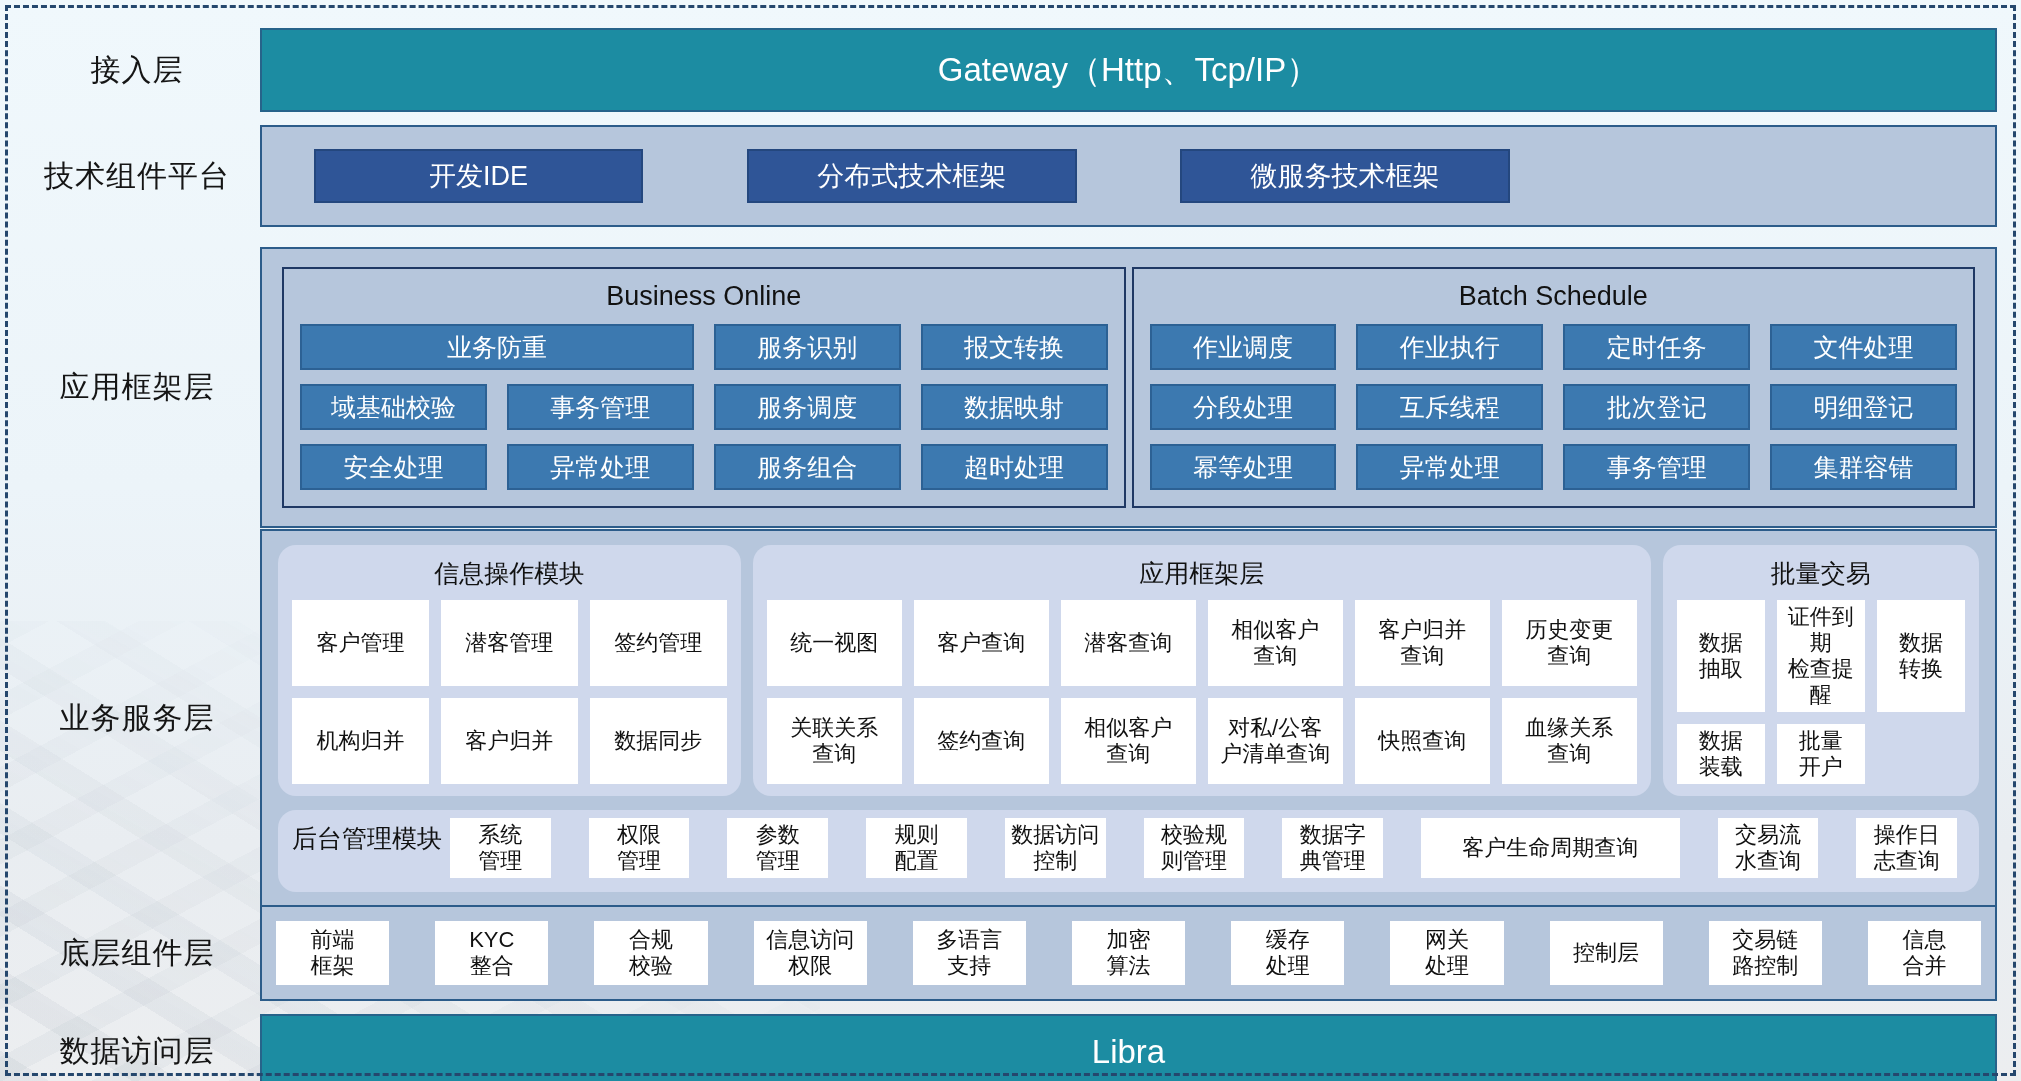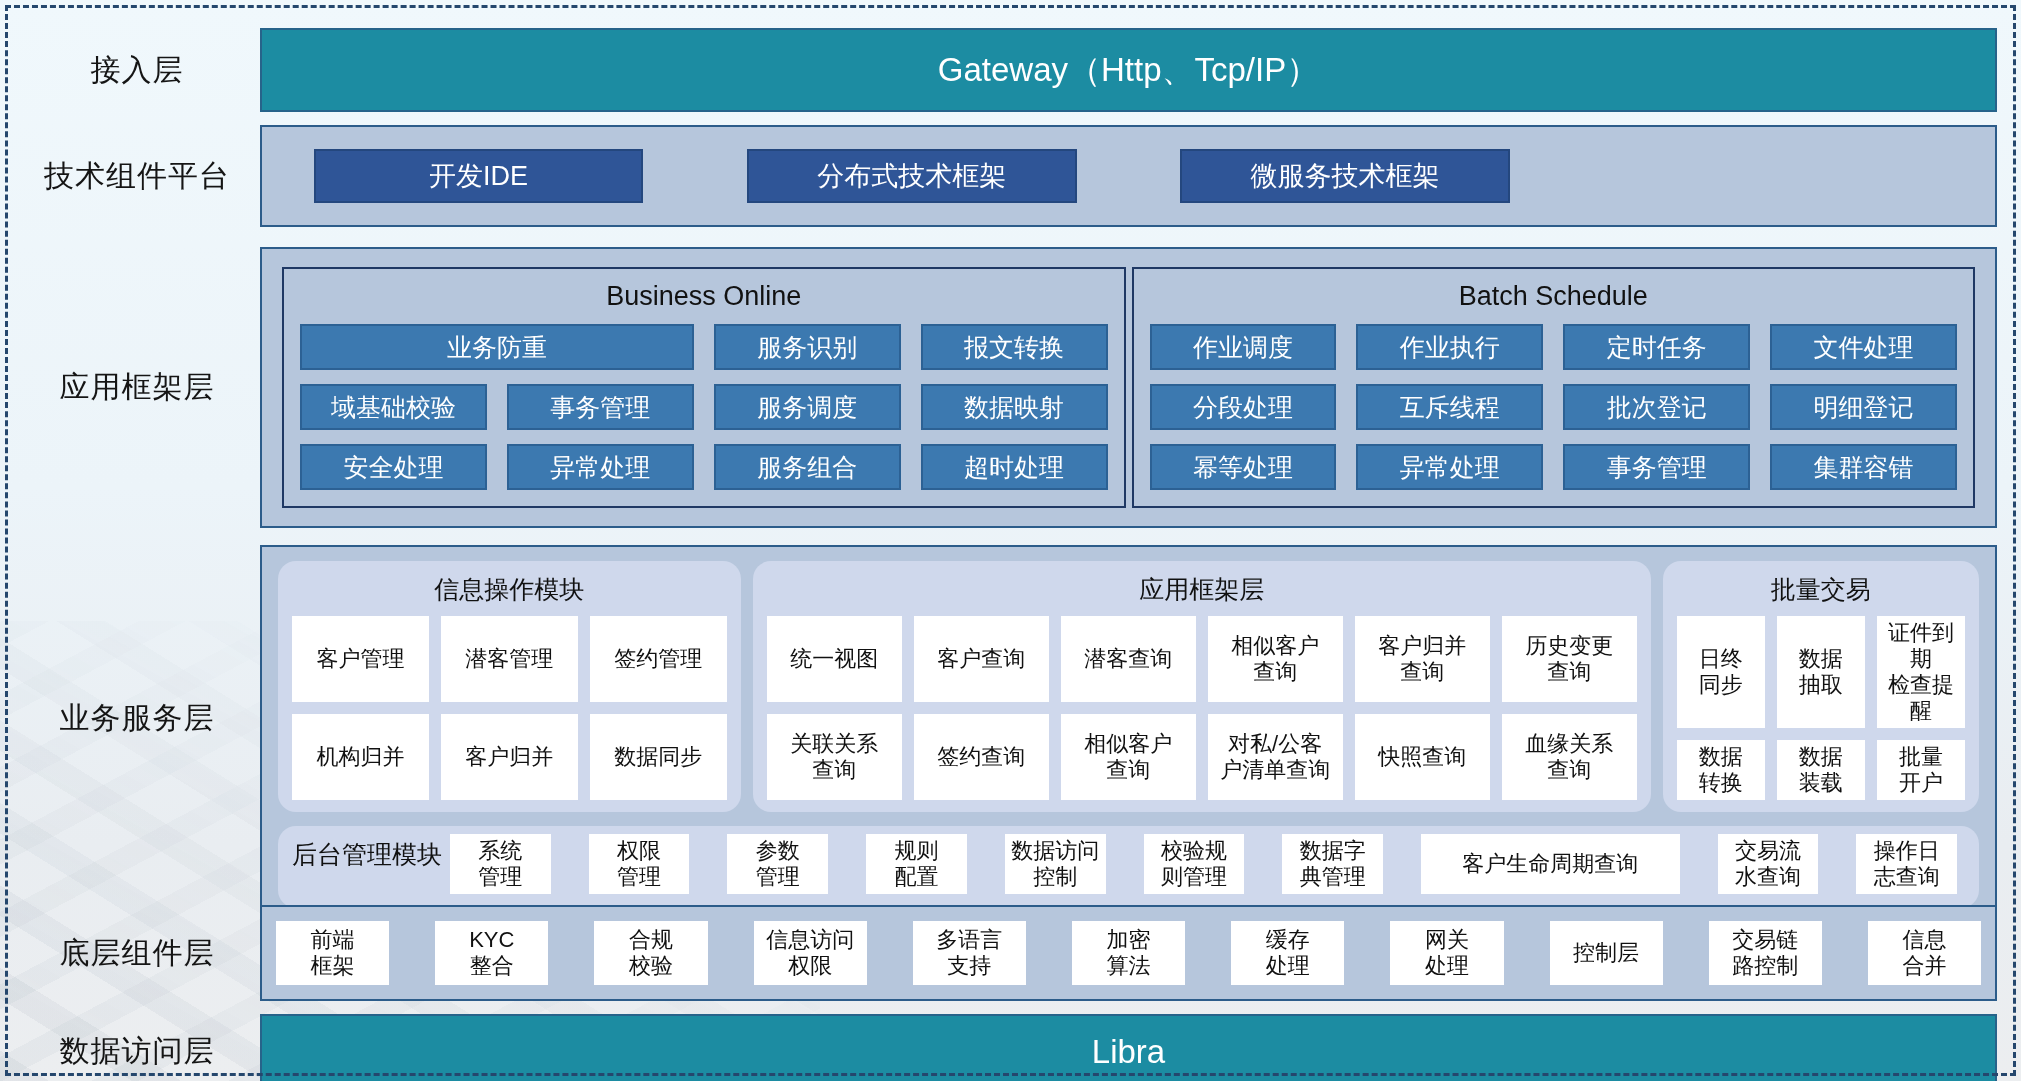--- a/index.html
+++ b/index.html
@@ -22,21 +22,21 @@
   }
   .frame{
     position:absolute;inset:5px;border:3px dashed #25476d;pointer-events:none;z-index:5;
   }
   .rows{position:absolute;inset:0;z-index:2;}
   .layer{display:flex;align-items:stretch;margin:0 24px 0 14px;}
   .lbl{
     width:246px;flex:0 0 246px;display:flex;align-items:center;justify-content:center;
     font-size:30px;color:#151515;letter-spacing:1px;
   }
-  .lay-body{flex:1;display:flex;flex-direction:column;}
+  .lay-body{flex:1;display:flex;flex-direction:column;justify-content:center;}
 
   
   .teal{
     flex:1;background:#1c8ca2;border:2px solid #27638a;color:#fff;
     display:flex;align-items:center;justify-content:center;font-size:33px;
   }
 
   
   .tech-panel{
     flex:1;background:#b6c6dc;border:2px solid #2c5c8a;
@@ -199,22 +199,20 @@
                   <div class="wbox">对私/公客
 户清单查询</div>
                   <div class="wbox">快照查询</div>
                   <div class="wbox">血缘关系
 查询</div>
                 </div>
             </div>
             <div class="panel panel-batch">
               <div class="ptitle">批量交易</div>
               <div class="pgrid grid3">
-                  <div class="wbox">日终
-同步</div>
                   <div class="wbox">数据
 抽取</div>
                   <div class="wbox">证件到期
 检查提醒</div>
                   <div class="wbox">数据
 转换</div>
                   <div class="wbox">数据
 装载</div>
                   <div class="wbox">批量
 开户</div>

